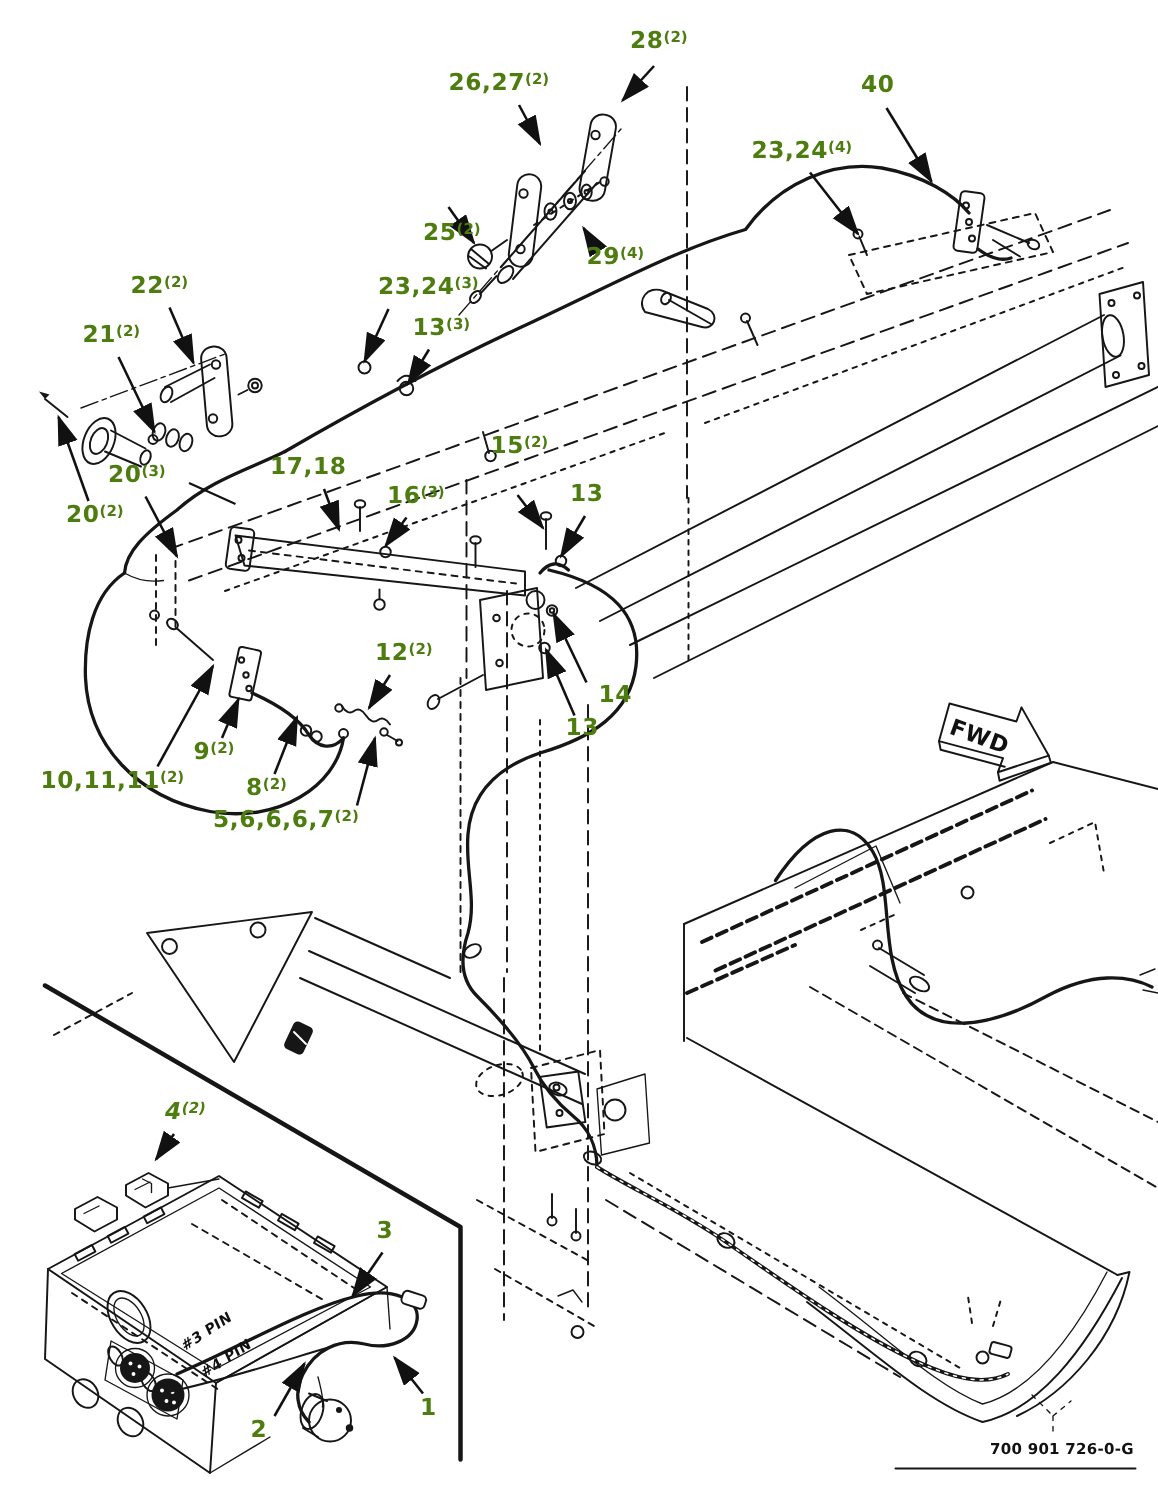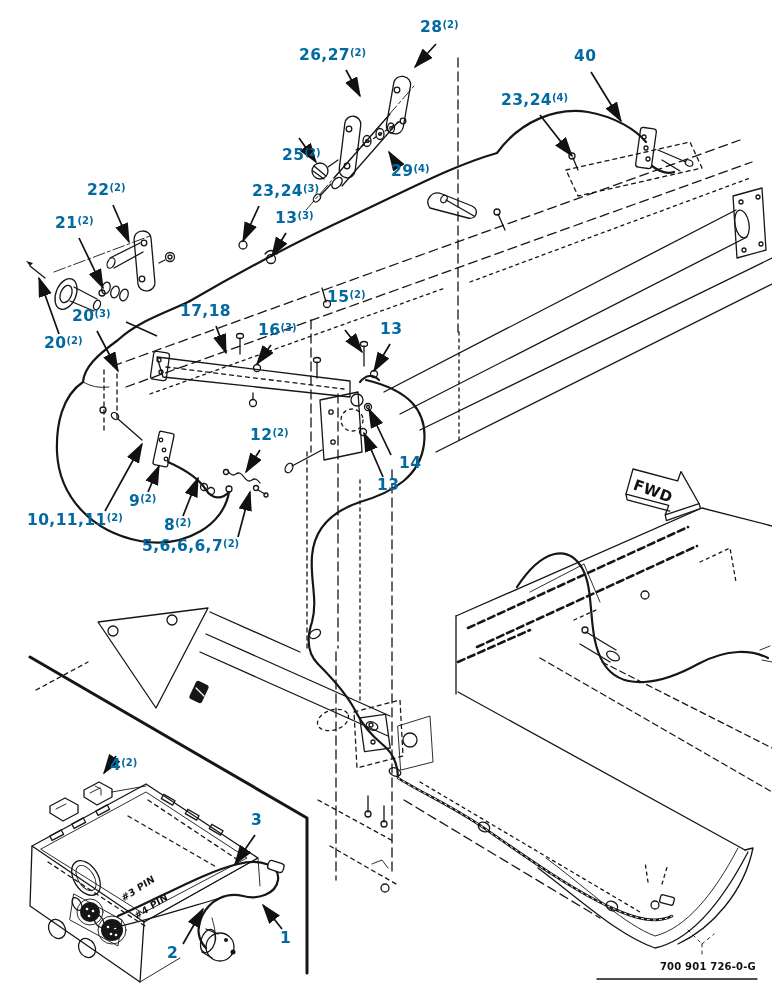--- a/index.html
+++ b/index.html
@@ -6,21 +6,21 @@
   .stage {
     position:relative; width:772px; height:1000px; background:#ffffff;
     font-family:"DejaVu Sans", sans-serif; overflow:hidden; margin:0 auto;
   }
   .stage svg { position:absolute; left:0; top:0; }
   #linework { z-index:1; }
   #arrow-layer { z-index:3; pointer-events:none; }
   #callout-layer { position:absolute; left:0; top:0; width:100%; height:100%; z-index:4; }
   .callout {
     position:absolute; font-weight:bold; font-size:15.5px; line-height:1;
-    color:#0369a1; letter-spacing:0.4px; white-space:nowrap;
+    color:#4d7c0f; letter-spacing:0.4px; white-space:nowrap;
   }
   .callout .q { font-size:10px; vertical-align:4px; letter-spacing:0; }
   .pin-label {
     position:absolute; font-weight:bold; font-size:9.5px; color:#111;
     white-space:nowrap; transform-origin:left center; z-index:4; letter-spacing:0.3px;
   }
   .partnum {
     position:absolute; left:560px; top:961px; width:196px; text-align:right;
     font-weight:bold; font-size:10px; color:#111; letter-spacing:0.2px; z-index:4;
   }
@@ -401,21 +401,21 @@
       <div class="callout" style="left: 327px; top: 290px;"><span>15</span><span class="q">(2)</span></div>
       <div class="callout" style="left: 380px; top: 322px;"><span>13</span></div>
       <div class="callout" style="left: 44px; top: 336px;"><span>20</span><span class="q">(2)</span></div>
       <div class="callout" style="left: 250px; top: 428px;"><span>12</span><span class="q">(2)</span></div>
       <div class="callout" style="left: 399px; top: 456px;"><span>14</span></div>
       <div class="callout" style="left: 377px; top: 478px;"><span>13</span></div>
       <div class="callout" style="left: 129px; top: 494px;"><span>9</span><span class="q">(2)</span></div>
       <div class="callout" style="left: 27px; top: 513px;"><span>10,11,11</span><span class="q">(2)</span></div>
       <div class="callout" style="left: 164px; top: 518px;"><span>8</span><span class="q">(2)</span></div>
       <div class="callout" style="left: 142px; top: 539px;"><span>5,6,6,6,7</span><span class="q">(2)</span></div>
-      <div class="callout" style="left: 110px; top: 758px;"><span>4</span><span class="q">(2)</span></div>
+      <div class="callout" style="left: 110px; top: 734px; font-style: italic;"><span>4</span><span class="q">(2)</span></div>
       <div class="callout" style="left: 251px; top: 813px;"><span>3</span></div>
       <div class="callout" style="left: 167px; top: 946px;"><span>2</span></div>
       <div class="callout" style="left: 280px; top: 931px;"><span>1</span></div>
     </div>
 
   <div id="pin-label-layer">
       <div class="pin-label" style="left: 122px; top: 893px; transform: rotate(-33deg) skewX(-8deg);">#3 PIN</div>
       <div class="pin-label" style="left: 135px; top: 911px; transform: rotate(-33deg) skewX(-8deg);">#4 PIN</div>
     </div>
 

